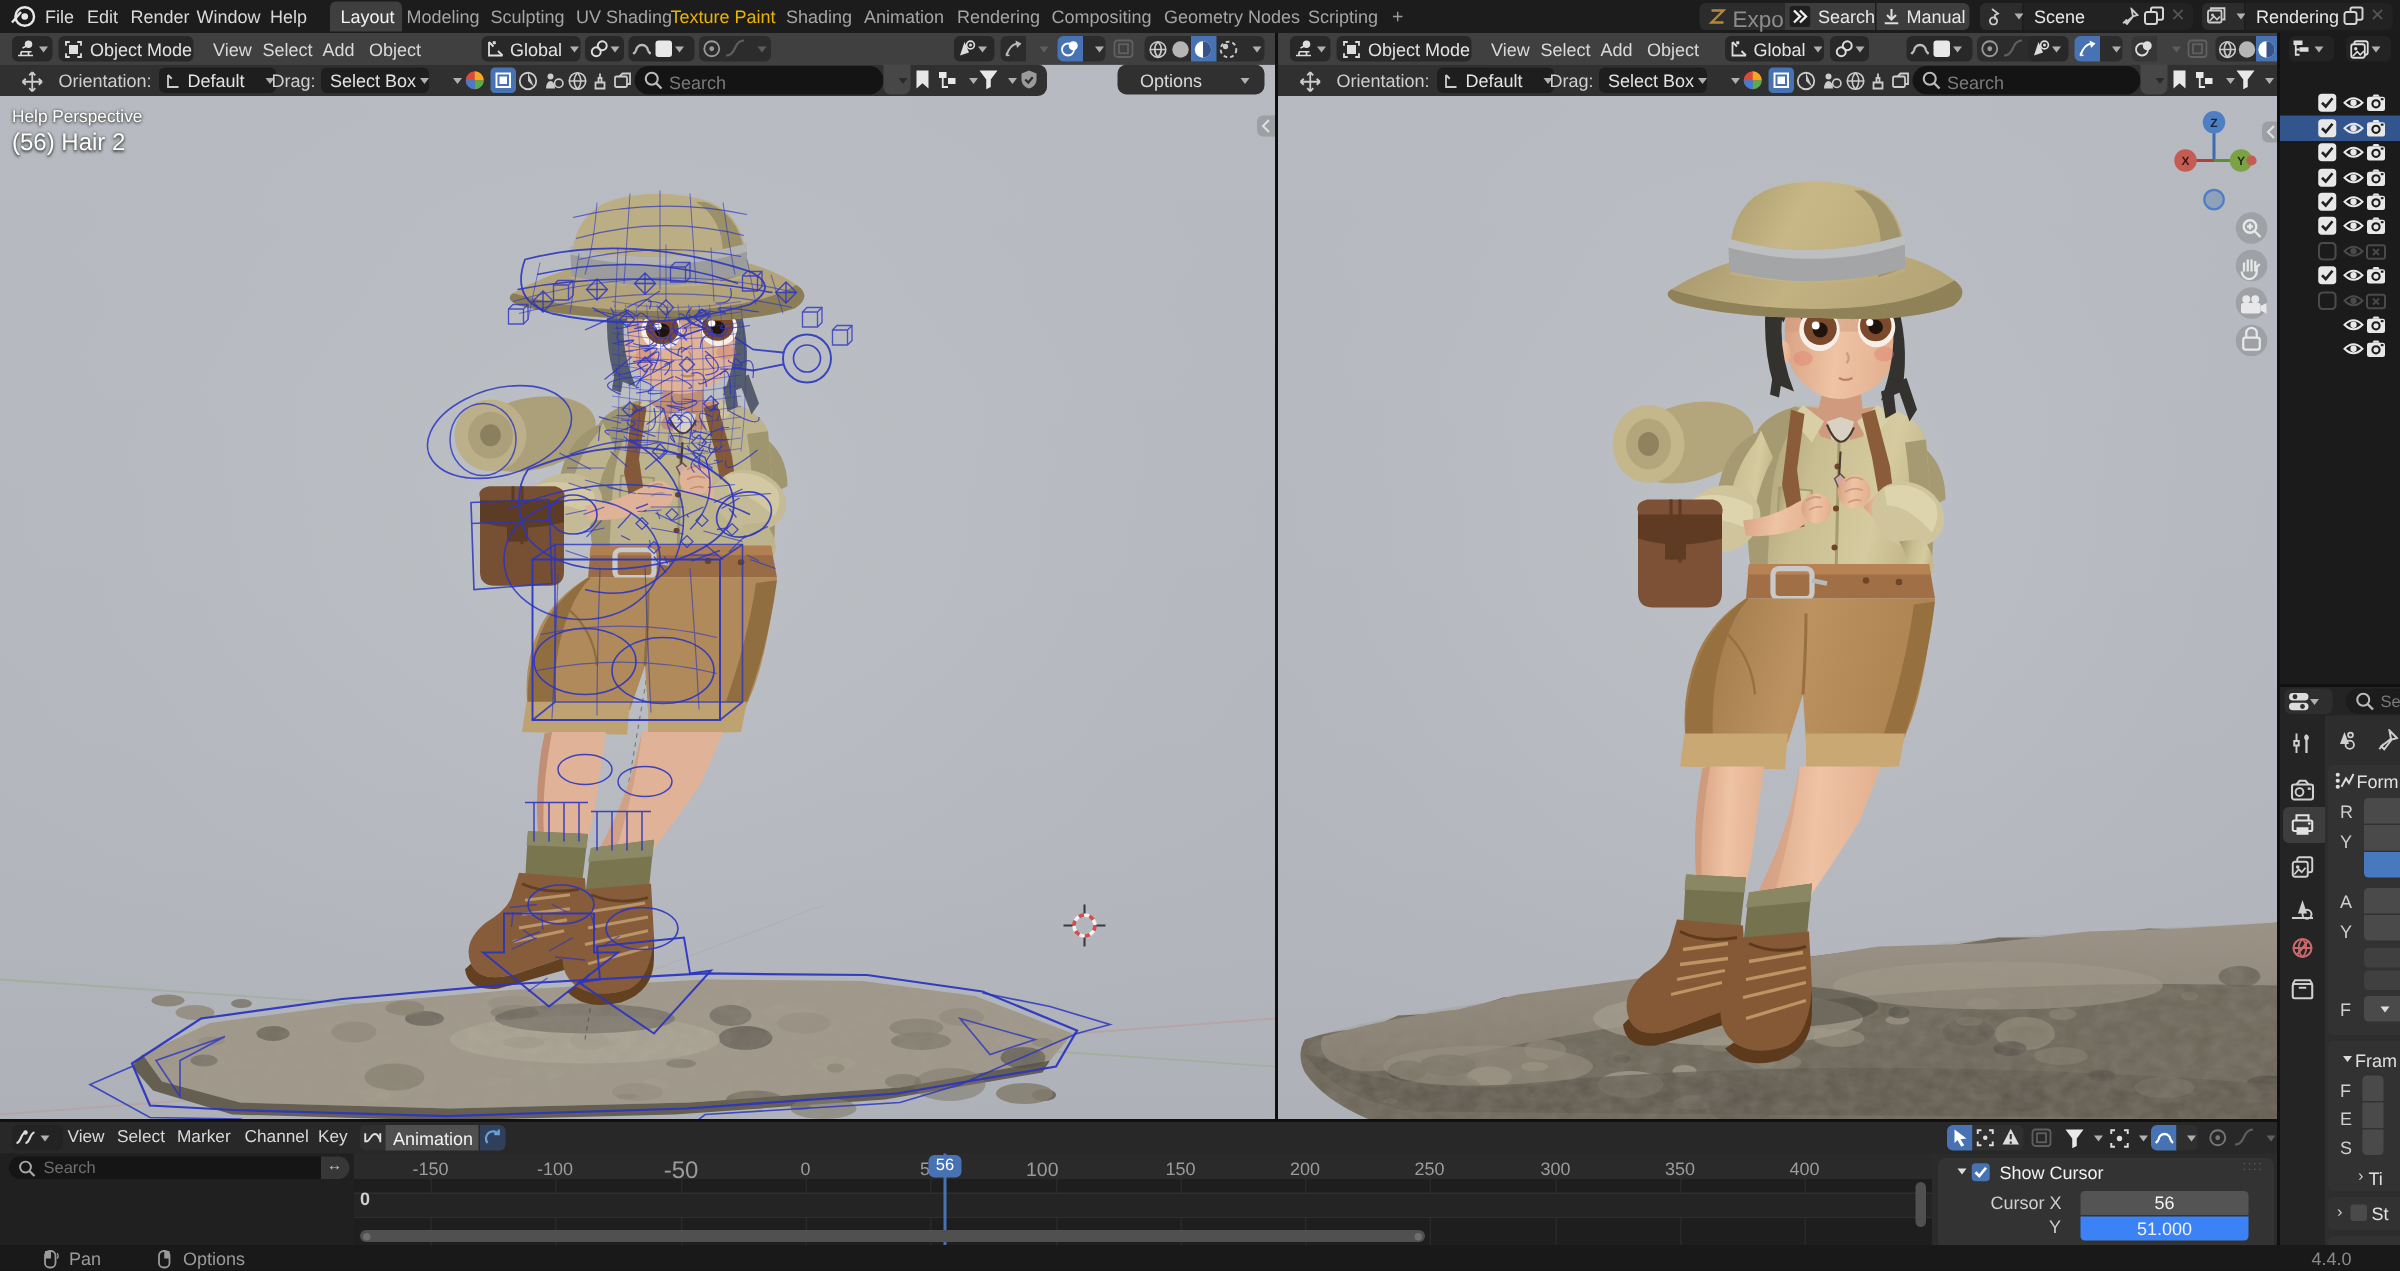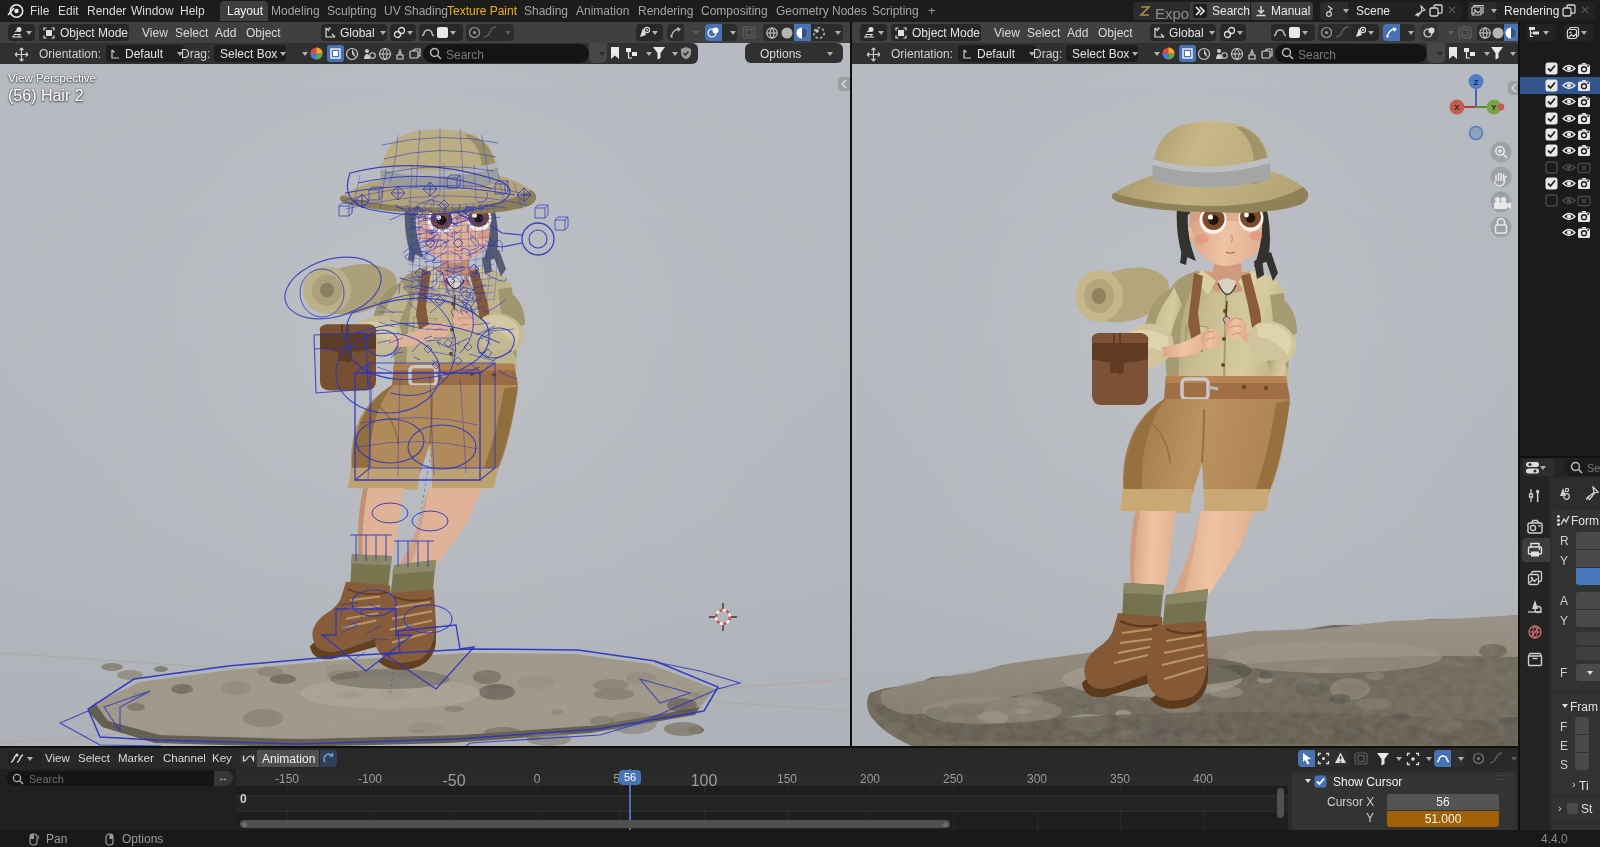--- a/index.html
+++ b/index.html
@@ -710,21 +710,21 @@
         <path d="M1 1h12L8.5 7v5l-3 1.5V7z" fill="#e8e8e8"></path>
       </svg>
     <span class="abs chev" style="left:667px;top:30px;"></span>
     <svg class="abs" style="left:679px;top:24px;" width="14" height="14" viewBox="0 0 14 14">
         <path d="M7 1l5 2v4c0 3-2.5 5.5-5 6-2.5-.5-5-3-5-6V3z" fill="#9a9a9a"></path>
         <path d="M4.5 7l2 2 3-3.5" stroke="#2e2e2e" stroke-width="1.5" fill="none"></path>
       </svg>
     <div class="abs" style="left:745px;top:21px;width:98px;height:20px;background:#303030;border-radius:6px;"></div>
     <span class="abs" style="left:760px;top:25px;color:#d9d9d9;font-size:12px;">Options</span>
     <span class="abs chev" style="left:822px;top:30px;"></span>
-    <span class="abs" style="left:8px;top:50px;color:#fff;font-size:11.5px;text-shadow:0 0 2px #444,0 1px 2px #444;">View Perspective</span>
+    <span class="abs" style="left:8px;top:50px;color:#fff;font-size:11.5px;text-shadow:0 0 2px #444,0 1px 2px #444;">Help Perspective</span>
     <span class="abs" style="left:8px;top:65px;color:#fff;font-size:16px;text-shadow:0 0 2px #444,0 1px 2px #444;">(56) Hair 2</span>
   </div>
 
   <div class="abs" id="vpR" style="left:852px;top:22px;width:666px;height:724px;background:#3b3b3b;">
     <svg class="abs" id="svgR" style="left:0;top:21px;" width="666" height="703" viewBox="0 0 666 703">
       <defs>
 <linearGradient id="vbg" x1="0" y1="0" x2="0" y2="1">
 <stop offset="0" stop-color="#b7bbc1"></stop>
             <stop offset="0.75" stop-color="#b3b7bd"></stop>
             <stop offset="1" stop-color="#aeb2b8"></stop>
@@ -1483,21 +1483,21 @@
     <span class="abs" style="left:29px;top:25px;color:#6e6e6e;font-size:11px;">Search</span>
     <div class="abs" style="left:214px;top:23px;width:19px;height:15px;background:#373737;border-radius:0 8px 8px 0;"></div>
     <span class="abs" style="left:218px;top:24px;color:#ccc;font-size:10px;">↔</span>
 
     <div class="abs" style="left:236px;top:21px;width:1052px;height:17px;background:#2a2a2a;"></div>
     <span class="abs" style="left:267px;top:24px;width:40px;text-align:center;color:#9b9b9b;font-size:12px;">-150</span>
     <span class="abs" style="left:350px;top:24px;width:40px;text-align:center;color:#9b9b9b;font-size:12px;">-100</span>
     <span class="abs" style="left:434px;top:24px;width:40px;text-align:center;color:#9b9b9b;font-size:16px;">-50</span>
     <span class="abs" style="left:517px;top:24px;width:40px;text-align:center;color:#9b9b9b;font-size:12px;">0</span>
     <span class="abs" style="left:600px;top:24px;width:40px;text-align:center;color:#9b9b9b;font-size:12px;">50</span>
-    <span class="abs" style="left:684px;top:24px;width:40px;text-align:center;color:#9b9b9b;font-size:16px;">100</span>
+    <span class="abs" style="left:684px;top:24px;width:40px;text-align:left;color:#9b9b9b;font-size:13px;">100</span>
     <span class="abs" style="left:767px;top:24px;width:40px;text-align:center;color:#9b9b9b;font-size:12px;">150</span>
     <span class="abs" style="left:850px;top:24px;width:40px;text-align:center;color:#9b9b9b;font-size:12px;">200</span>
     <span class="abs" style="left:933px;top:24px;width:40px;text-align:center;color:#9b9b9b;font-size:12px;">250</span>
     <span class="abs" style="left:1017px;top:24px;width:40px;text-align:center;color:#9b9b9b;font-size:12px;">300</span>
     <span class="abs" style="left:1100px;top:24px;width:40px;text-align:center;color:#9b9b9b;font-size:12px;">350</span>
     <span class="abs" style="left:1183px;top:24px;width:40px;text-align:center;color:#9b9b9b;font-size:12px;">400</span>
 
     <div class="abs" style="left:236px;top:38px;width:1052px;height:44px;background:#1e1e1e;"></div>
     <div class="abs" style="left:287px;top:38px;width:1px;height:44px;background:#292929;"></div>
     <div class="abs" style="left:370px;top:38px;width:1px;height:44px;background:#292929;"></div>
@@ -1529,21 +1529,21 @@
     <span class="abs chev" style="left:1300px;top:31px;border-top-color:#ddd;"></span>
     <svg class="abs" style="left:1314px;top:27px;" width="13" height="13" viewBox="0 0 13 13">
         <rect x="0.5" y="0.5" width="12" height="12" rx="2.5" fill="#4772b3"></rect>
         <path d="M3 6.5l2.5 2.5L10 3.5" stroke="#fff" stroke-width="1.8" fill="none"></path>
       </svg>
     <span class="abs" style="left:1333px;top:27px;color:#f0f0f0;font-size:12px;">Show Cursor</span>
     <span class="abs" style="left:1495px;top:24px;color:#5e5e5e;font-size:9px;letter-spacing:1px;">::::</span>
     <span class="abs" style="left:1327px;top:47px;color:#cfcfcf;font-size:12px;">Cursor X</span>
     <span class="abs" style="left:1366px;top:63px;color:#cfcfcf;font-size:12px;">Y</span>
     <div class="abs" style="left:1387px;top:46px;width:112px;height:16px;background:#545454;border-radius:3px 3px 0 0;text-align:center;color:#f2f2f2;font-size:12px;line-height:16px;">56</div>
-    <div class="abs" style="left:1387px;top:63px;width:112px;height:16px;background:#a16207;border-radius:0 0 3px 3px;text-align:center;color:#f2f2f2;font-size:12px;line-height:16px;">51.000</div>
+    <div class="abs" style="left:1387px;top:63px;width:112px;height:16px;background:#3b82f6;border-radius:0 0 3px 3px;text-align:center;color:#f2f2f2;font-size:12px;line-height:16px;">51.000</div>
   </div>
 
   <div class="abs" id="status" style="left:0;top:830px;width:1600px;height:17px;background:#191919;">
     <svg class="abs" style="left:28px;top:2.5px;" width="13" height="13" viewBox="0 0 13 13">
         <rect x="2" y="1" width="7" height="11" rx="3" fill="none" stroke="#9a9a9a" stroke-width="1.2"></rect>
         <rect x="2" y="1" width="4" height="5" fill="#9a9a9a"></rect>
         <path d="M10 2.5c1 1 1 2.5 0 3.5" stroke="#9a9a9a" stroke-width="1" fill="none"></path>
       </svg>
     <span class="abs" style="left:46px;top:2px;color:#9a9a9a;font-size:12px;">Pan</span>
     <svg class="abs" style="left:104px;top:2.5px;" width="13" height="13" viewBox="0 0 13 13">

